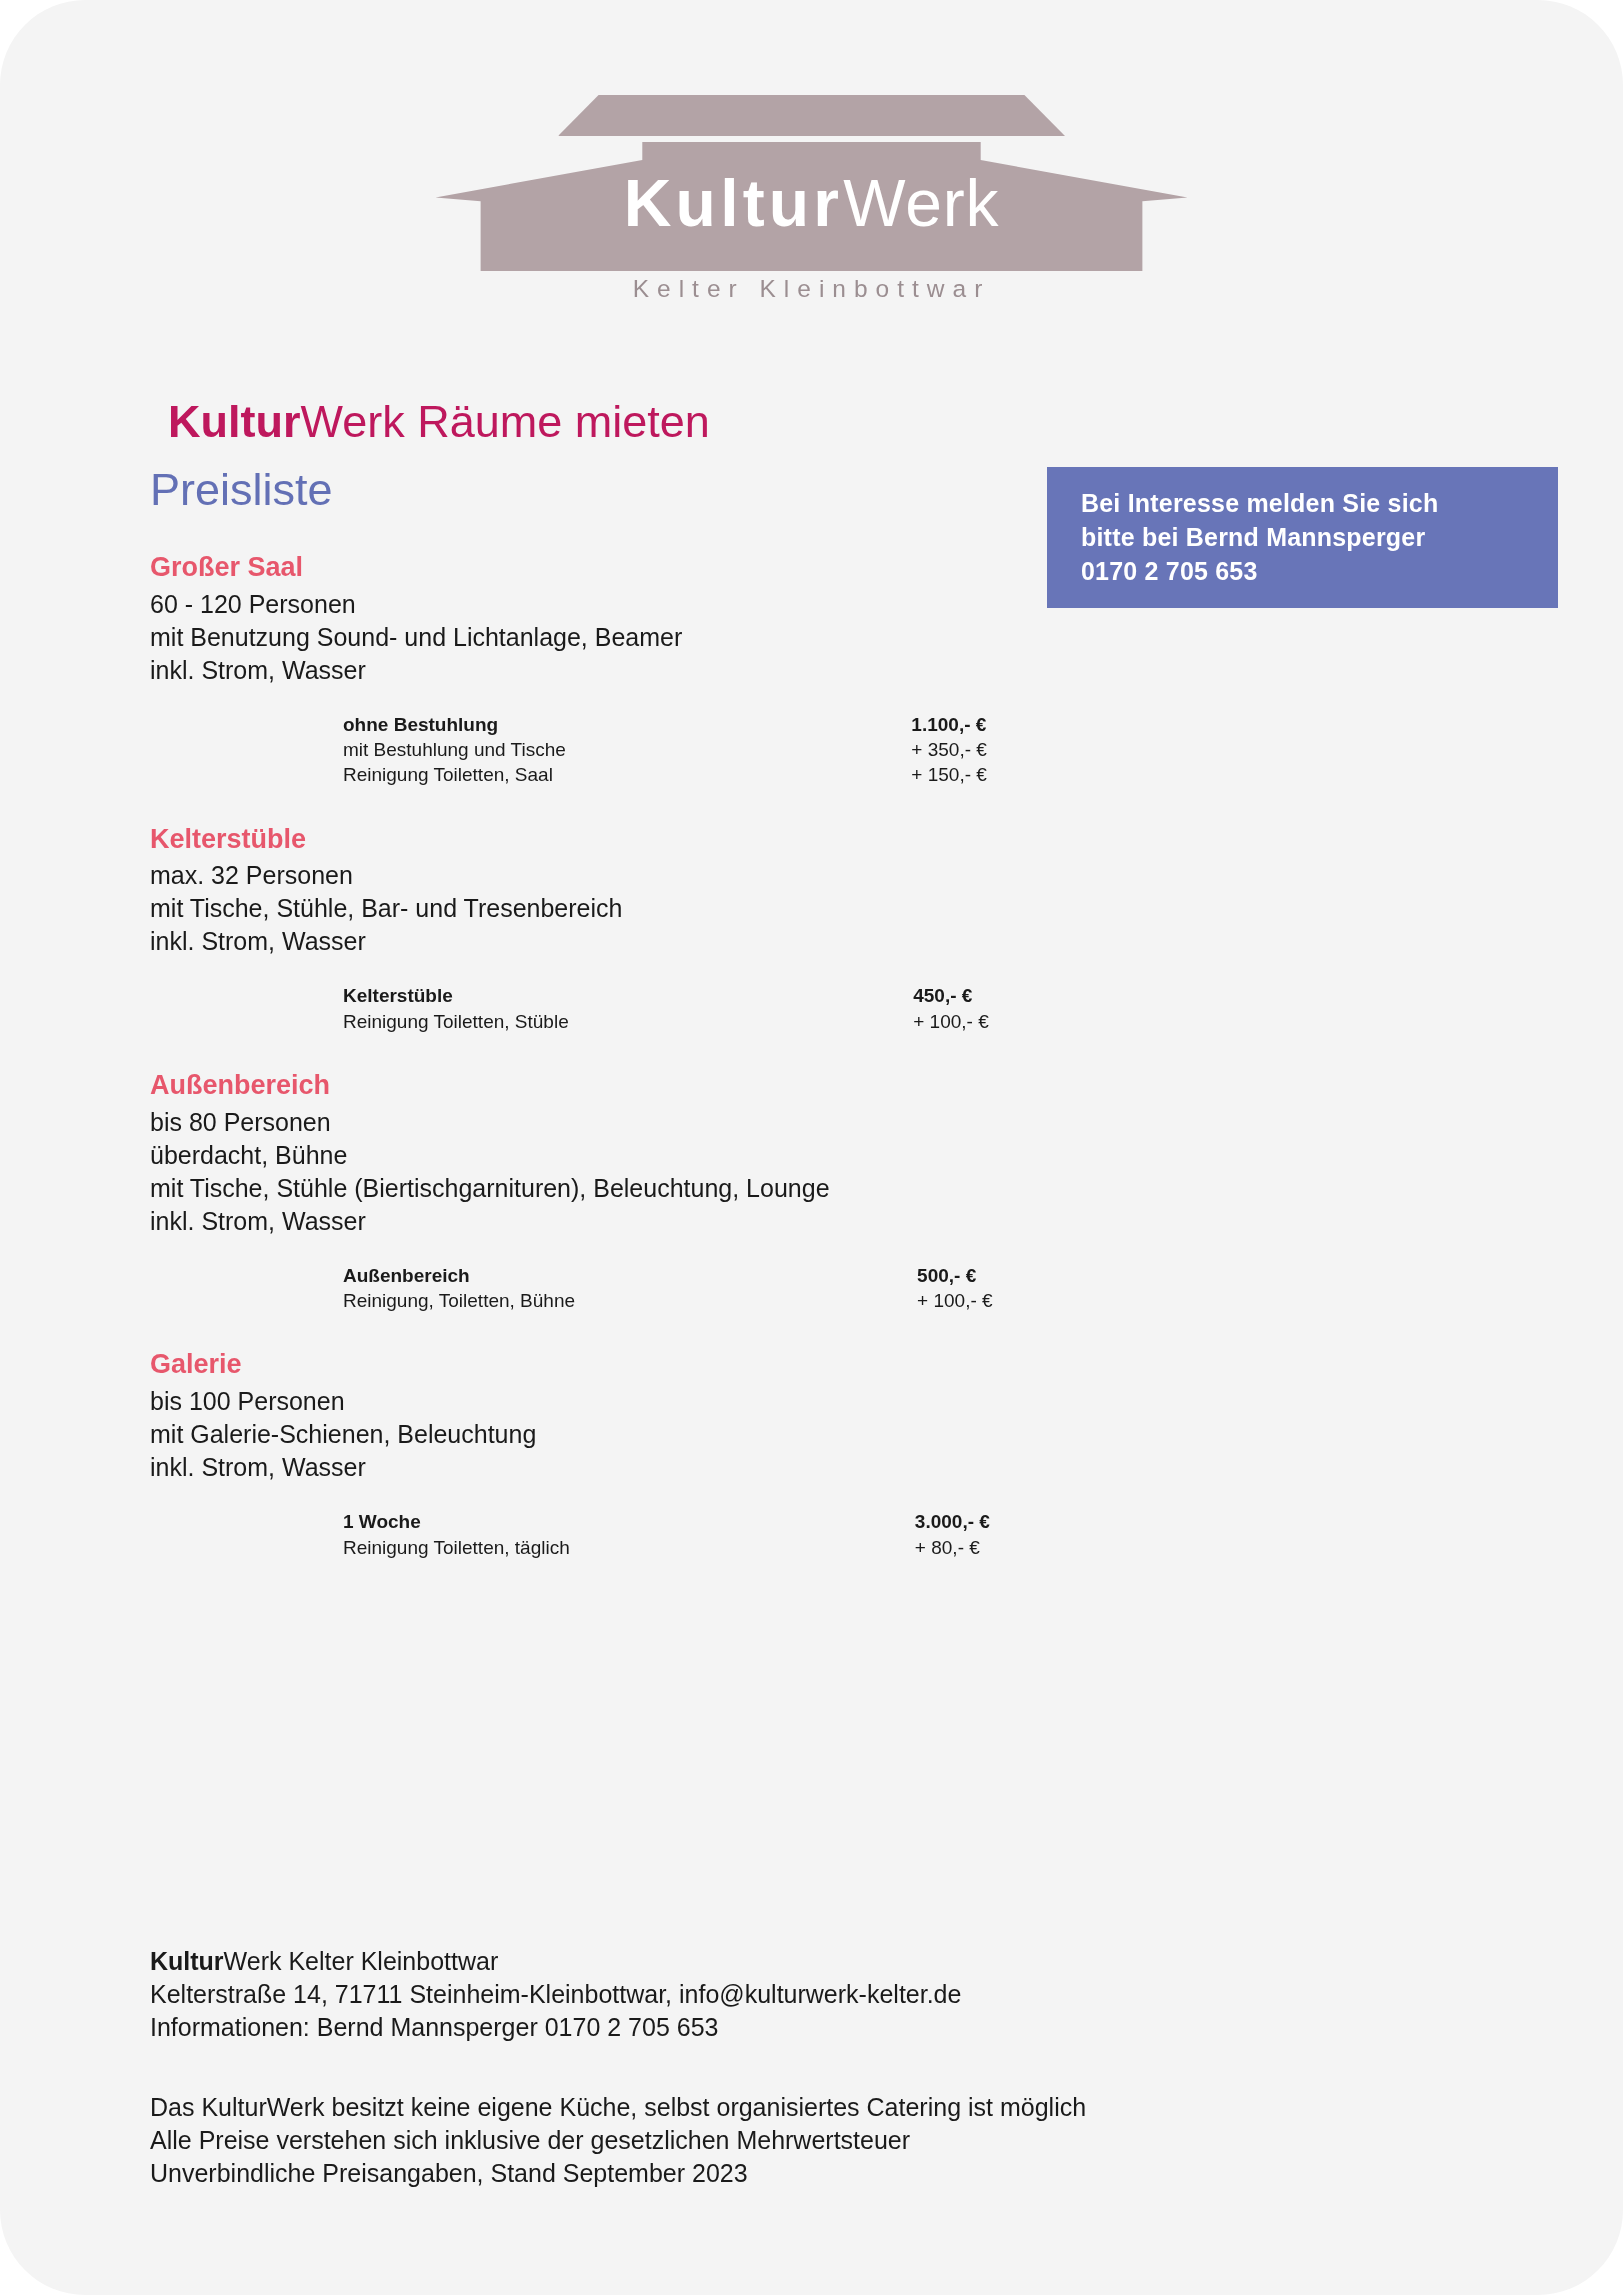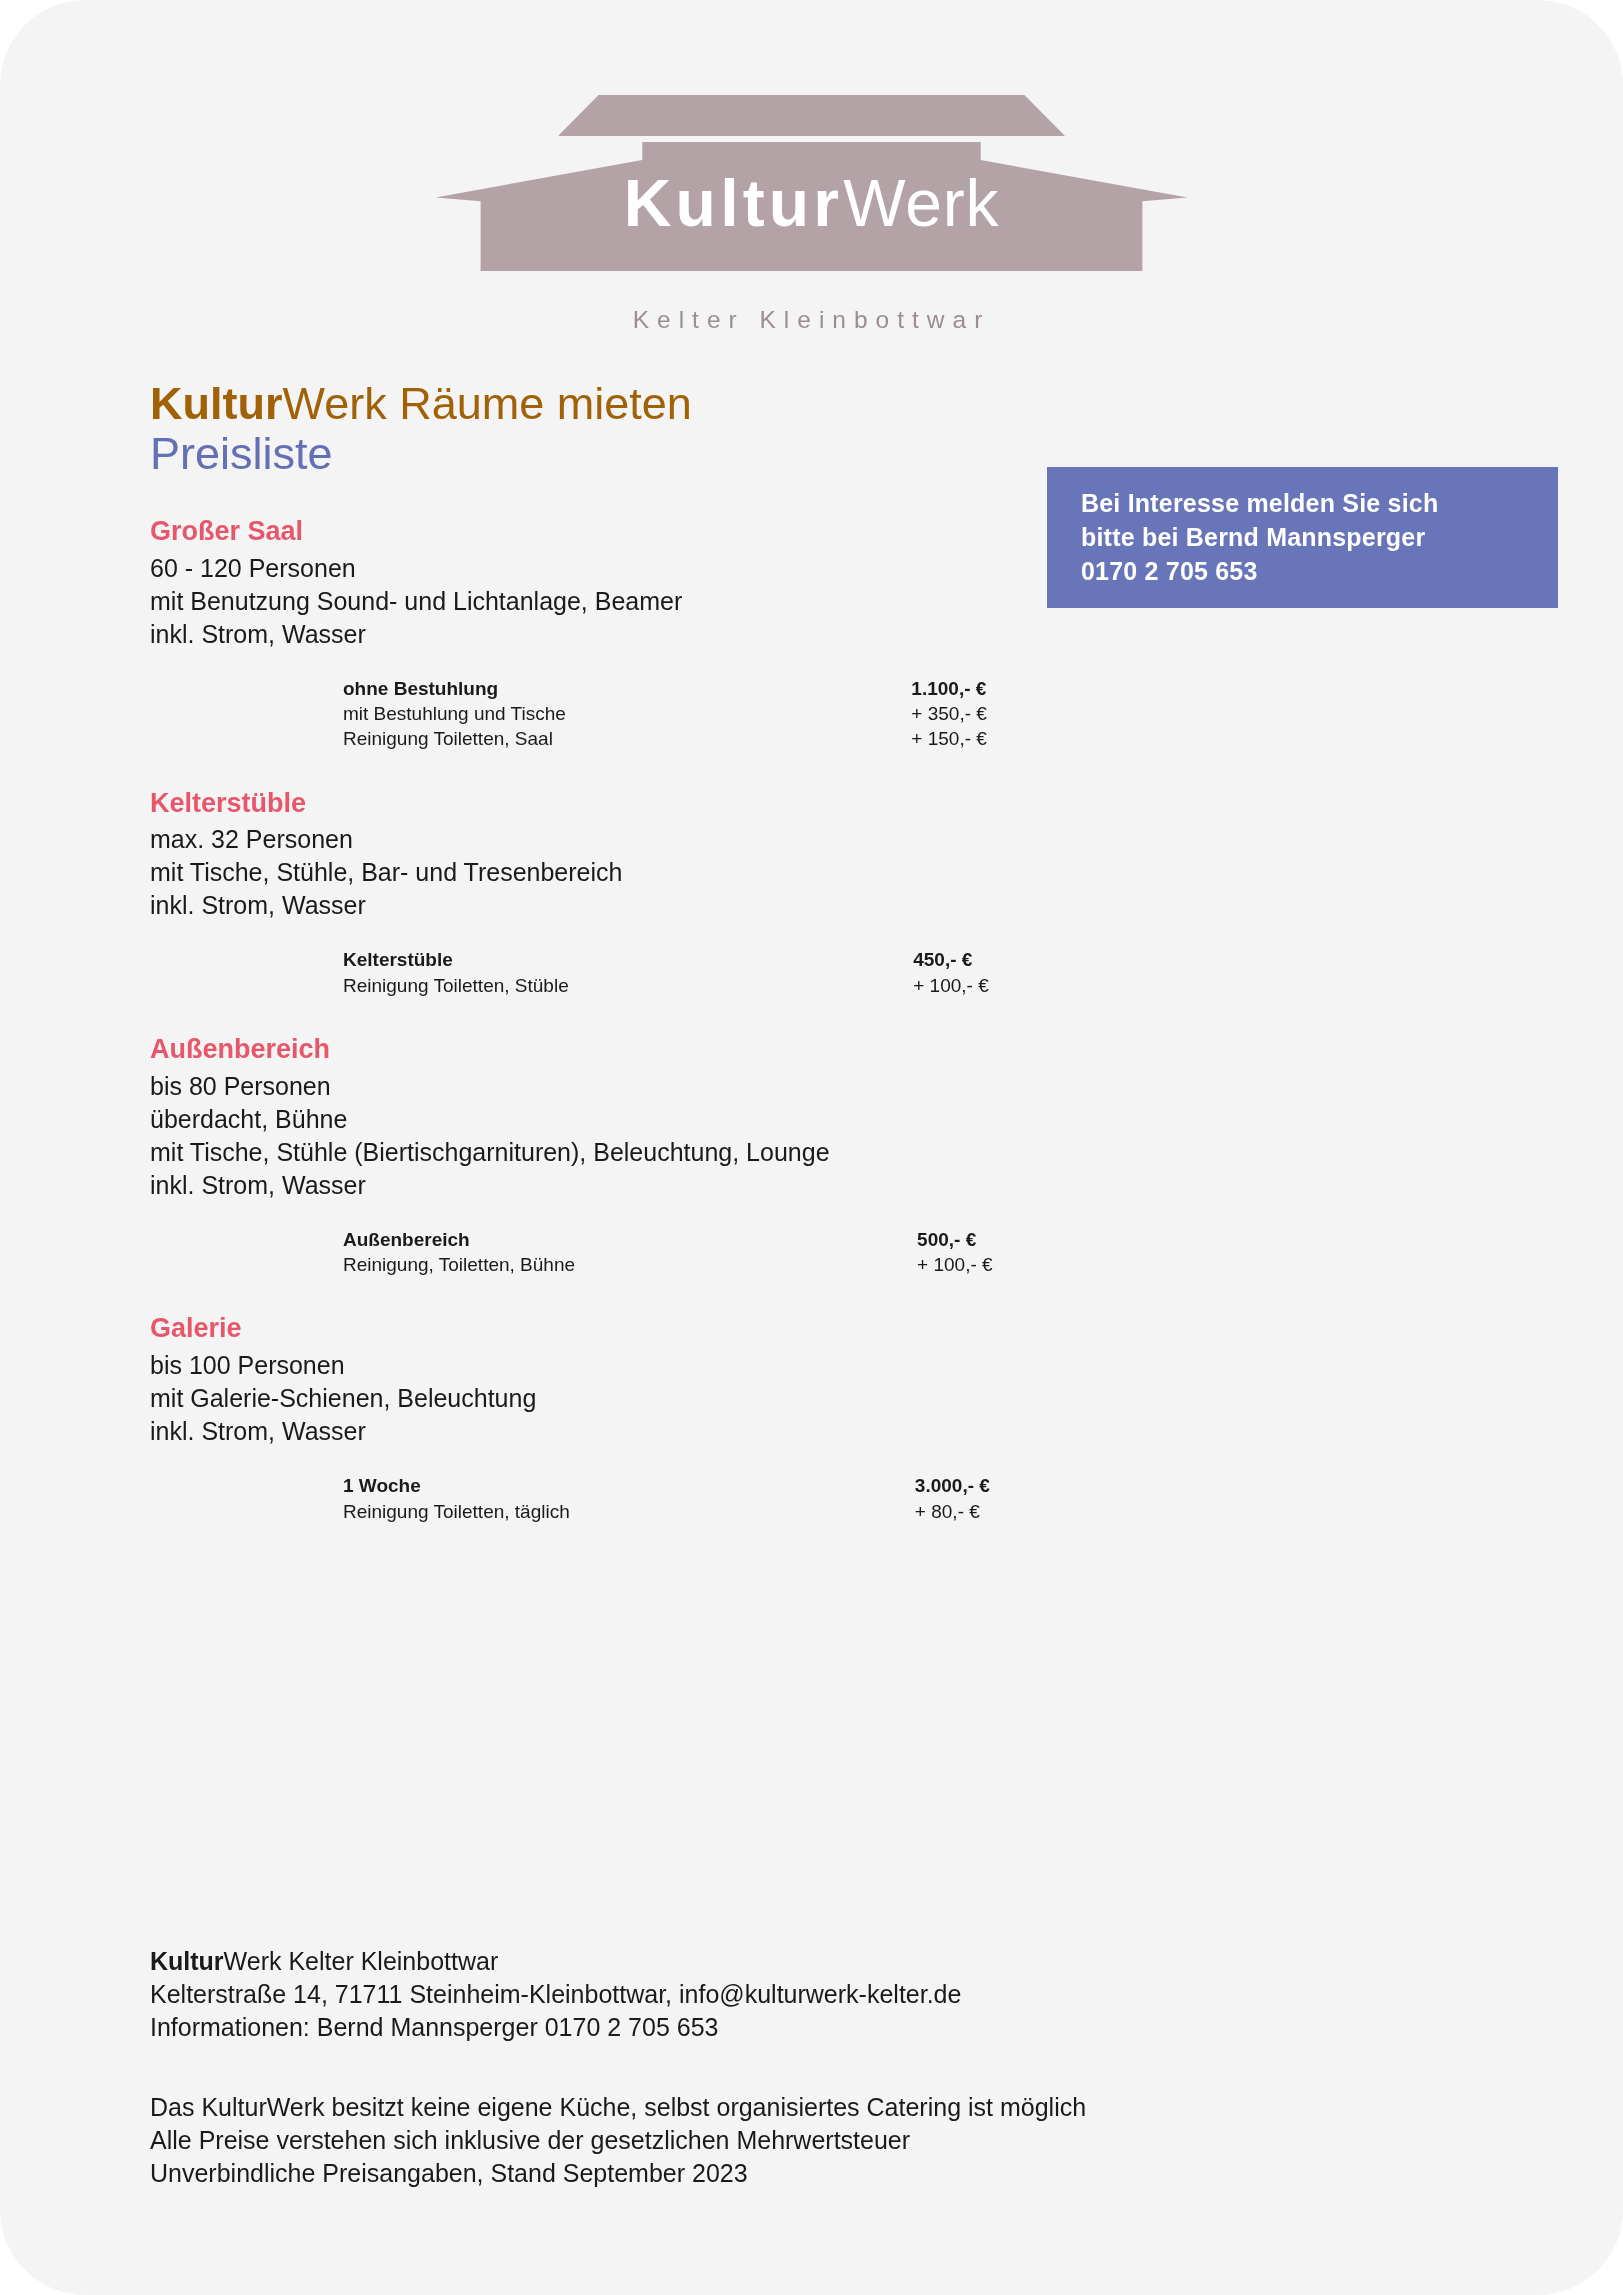--- a/index.html
+++ b/index.html
@@ -64,41 +64,41 @@
     text-align: center;
     font-size: 66px;
     line-height: 1;
     letter-spacing: 1.7px;
     color: #ffffff;
     white-space: nowrap;
   }
   .logo-word b { font-weight: 700; letter-spacing: 4.2px; }
   .logo-word span { font-weight: 300; letter-spacing: 0.8px; }
   .logo-sub {
-    margin-top: 35px;
+    margin-top: 4px;
     font-size: 24.5px;
     letter-spacing: 8px;
     color: #9b8e91;
     font-weight: 400;
   }
 
   
   .content {
     position: absolute;
     left: 150px;
     top: 379px;
     width: 1353px;
   }
 
   .title {
     font-size: 45px;
     line-height: 1.12;
     font-weight: 400;
-    color: #a16207;
-    margin: 0;
+    color: #be185d;
+    margin: 18px;
     white-space: nowrap;
   }
   .title b { font-weight: 700; }
   .subtitle {
     font-size: 45px;
     line-height: 1.12;
     font-weight: 400;
     color: #6370b5;
     margin: 0 0 5px 0;
   }

